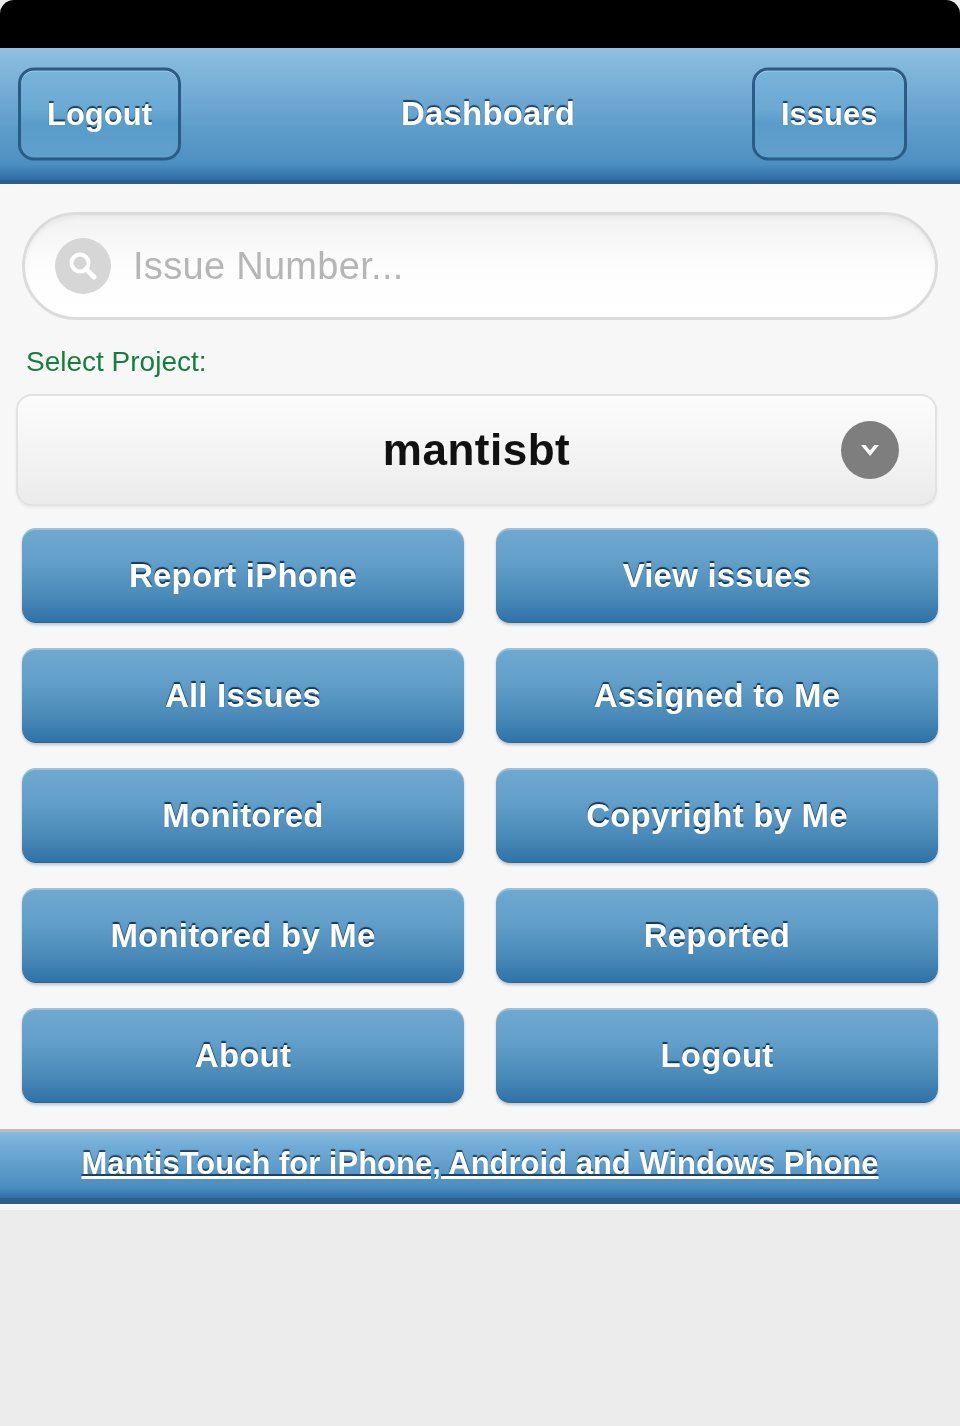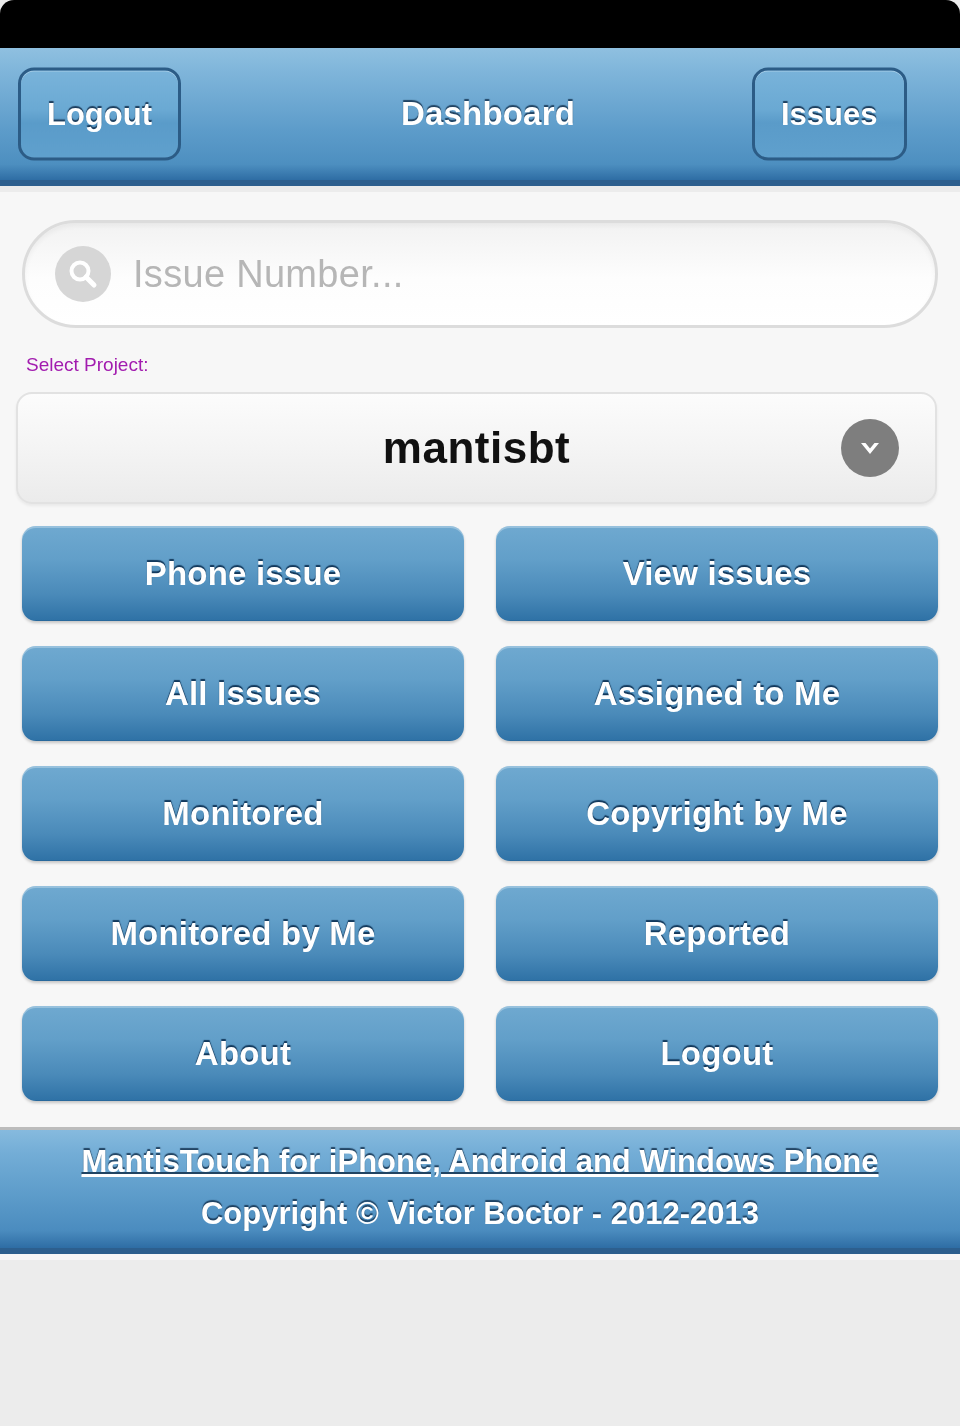--- a/index.html
+++ b/index.html
@@ -77,21 +77,21 @@
     text-shadow: 0 -2px 1px rgba(20,50,80,.9);
     box-shadow: inset 0 1px 0 rgba(255,255,255,.35);
     cursor: pointer;
   }
   .nav-btn.left  { left: 18px; }
   .nav-btn.right { left: 752px; }
 
   
   .content {
     position: absolute;
-    top: 192px; left: 0;
+    top: 184px; left: 0;
     width: 960px;
     background: #f7f7f7;
     padding-bottom: 6px;
   }
 
   
   .search-wrap {
     margin: 28px 22px 0 22px;
     height: 108px;
     border: 3px solid #dcdcdc;
@@ -119,22 +119,22 @@
   .search-placeholder {
     color: #b6b6b6;
     font-size: 38px;
     letter-spacing: .3px;
     cursor: text;
   }
 
   
   .select-label {
     margin: 26px 0 0 26px;
-    color: #a21caf;
-    font-size: 19px;
+    color: #15803d;
+    font-size: 28px;
   }
 
   
   .select-wrap {
     margin: 16px 23px 0 16px;
     height: 112px;
     border: 2px solid #e2e2e2;
     border-radius: 16px;
     background: linear-gradient(to bottom, #fcfcfc 0%, #f4f4f4 50%, #ebebeb 100%);
     box-shadow: 0 2px 3px rgba(0,0,0,.06);
@@ -261,30 +261,29 @@
   <div class="select-wrap">
     <span class="select-value">mantisbt</span>
     <span class="select-chevron">
       <svg width="36" height="36" viewBox="0 0 36 36">
         <path d="M9 13 L18 24 L27 13 L22.5 13 L18 18.5 L13.5 13 Z" fill="#ffffff"></path>
       </svg>
     </span>
   </div>
 
   <div class="btn-grid">
-    <button class="grid-btn">Phone issue</button>
+    <button class="grid-btn">Report iPhone</button>
     <button class="grid-btn">View issues</button>
     <button class="grid-btn">All Issues</button>
     <button class="grid-btn">Assigned to Me</button>
     <button class="grid-btn">Monitored</button>
     <button class="grid-btn">Copyright by Me</button>
     <button class="grid-btn">Monitored by Me</button>
     <button class="grid-btn">Reported</button>
     <button class="grid-btn">About</button>
     <button class="grid-btn">Logout</button>
   </div>
 
   <div class="footer">
     <a class="footer-link">MantisTouch for iPhone, Android and Windows Phone</a>
-    <span class="footer-copy">Copyright © Victor Boctor - 2012-2013</span>
   </div>
 
 </div>
 
 </body></html>

